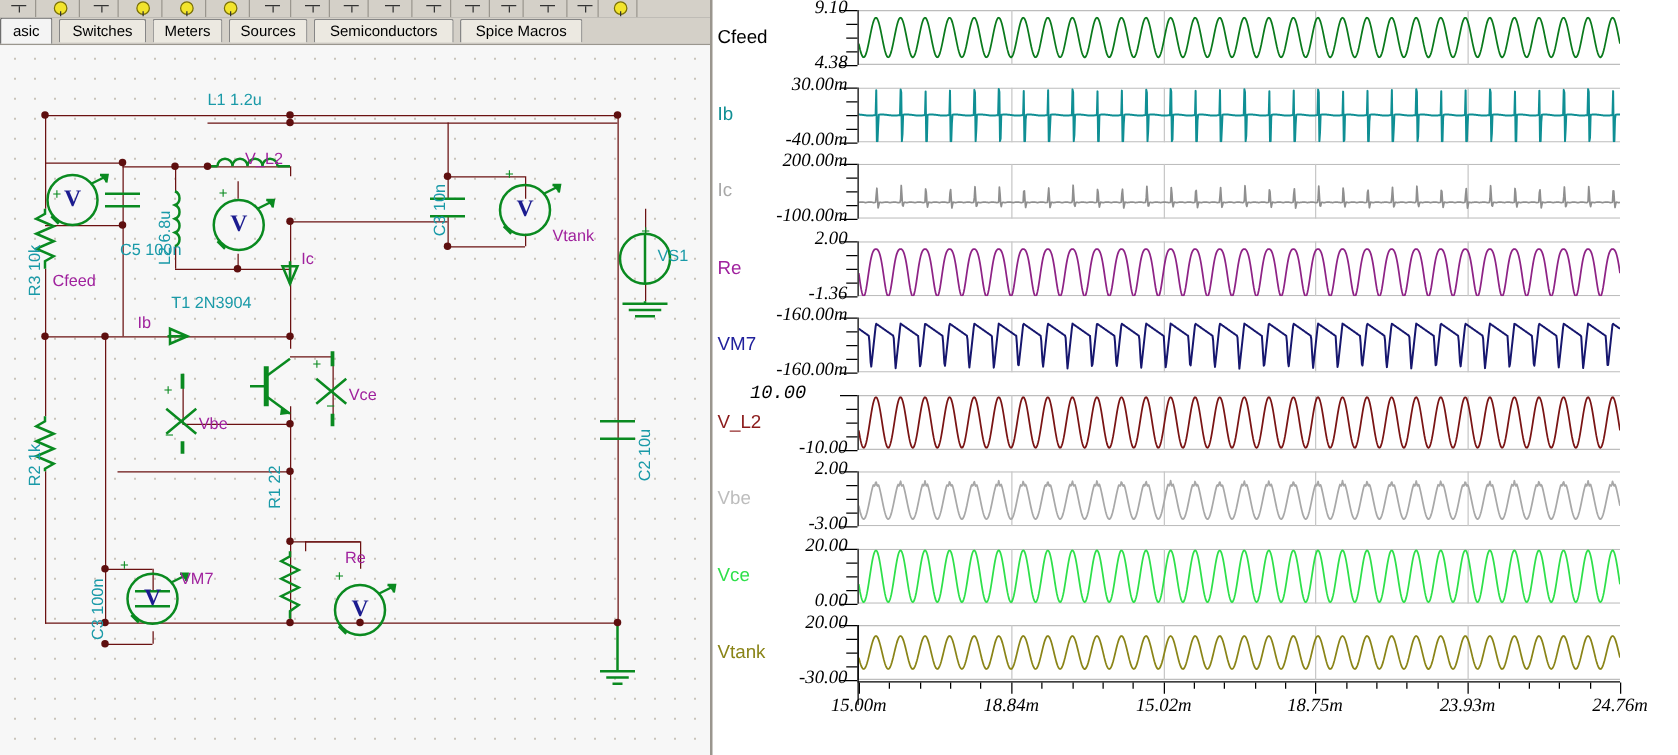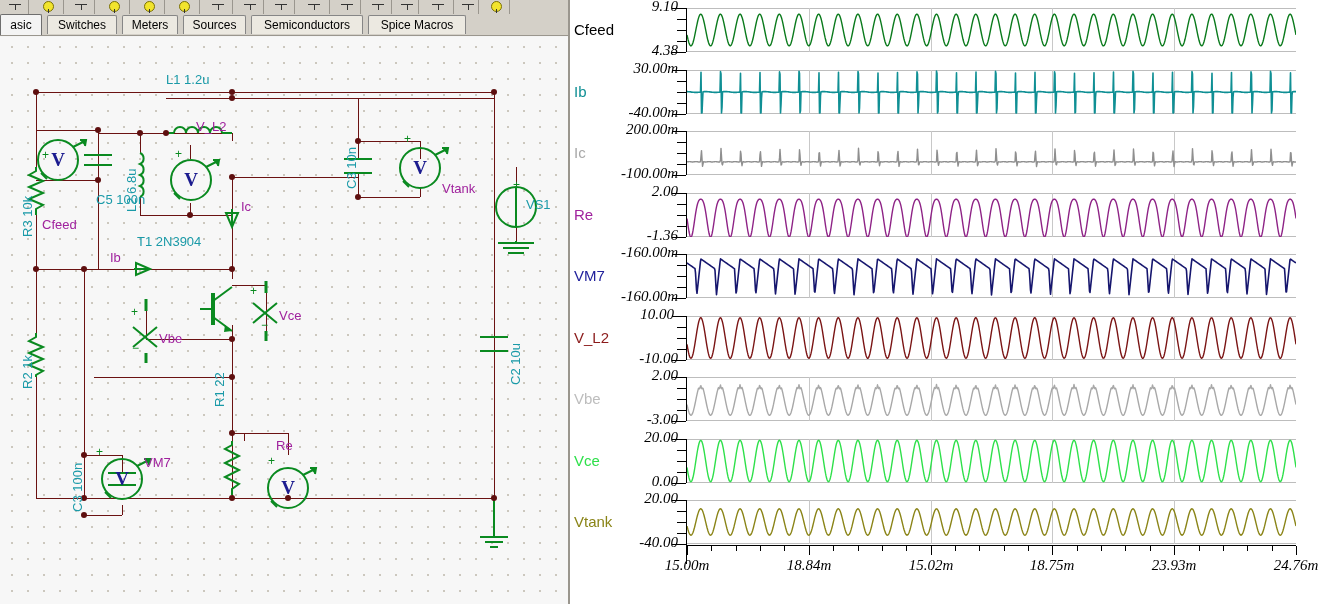--- a/index.html
+++ b/index.html
@@ -510,21 +510,21 @@
             <div class="vgrid" style="left: 244px;"></div>
             <div class="vgrid" style="left: 365px;"></div>
             <div class="vgrid" style="left: 487px;"></div>
             <svg width="609" height="44" style="position: absolute; left: 0px; top: 0px;">
               <path d="M0.0,9.0 L0.5,9.3 L1.0,9.7 L1.5,10.0 L2.0,10.4 L2.5,10.7 L3.0,11.1 L3.5,11.4 L4.0,11.8 L4.5,12.1 L5.0,12.5 L5.5,12.8 L6.0,13.2 L6.5,13.5 L7.0,13.9 L7.5,14.2 L8.0,14.6 L8.5,18.9 L9.0,27.2 L9.5,35.6 L10.0,39.3 L10.5,34.7 L11.0,30.1 L11.5,25.5 L12.0,20.9 L12.5,16.3 L13.0,11.7 L13.5,7.2 L14.0,5.0 L14.5,5.4 L15.0,5.7 L15.5,6.1 L16.0,6.4 L16.5,6.8 L17.0,7.1 L17.5,7.5 L18.0,7.8 L18.5,8.2 L19.0,8.5 L19.5,8.9 L20.0,9.2 L20.5,9.6 L21.0,9.9 L21.5,10.3 L22.0,10.6 L22.5,11.0 L23.0,11.3 L23.5,11.7 L24.0,12.0 L24.5,12.4 L25.0,12.7 L25.5,13.1 L26.0,13.4 L26.5,13.8 L27.0,14.1 L27.5,14.5 L28.0,16.5 L28.5,24.8 L29.0,33.1 L29.5,40.6 L30.0,36.0 L30.5,31.4 L31.0,26.8 L31.5,22.3 L32.0,17.7 L32.5,13.1 L33.0,8.5 L33.5,4.9 L34.0,5.3 L34.5,5.6 L35.0,6.0 L35.5,6.3 L36.0,6.7 L36.5,7.0 L37.0,7.4 L37.5,7.7 L38.0,8.1 L38.5,8.4 L39.0,8.8 L39.5,9.1 L40.0,9.5 L40.5,9.8 L41.0,10.2 L41.5,10.5 L42.0,10.9 L42.5,11.2 L43.0,11.6 L43.5,11.9 L44.0,12.3 L44.5,12.6 L45.0,13.0 L45.5,13.3 L46.0,13.7 L46.5,14.0 L47.0,14.4 L47.5,14.7 L48.0,22.4 L48.5,30.7 L49.0,39.0 L49.5,37.4 L50.0,32.8 L50.5,28.2 L51.0,23.6 L51.5,19.0 L52.0,14.4 L52.5,9.8 L53.0,5.2 L53.5,5.2 L54.0,5.5 L54.5,5.9 L55.0,6.2 L55.5,6.6 L56.0,6.9 L56.5,7.3 L57.0,7.6 L57.5,8.0 L58.0,8.3 L58.5,8.7 L59.0,9.0 L59.5,9.4 L60.0,9.7 L60.5,10.1 L61.0,10.4 L61.5,10.8 L62.0,11.1 L62.5,11.5 L63.0,11.8 L63.5,12.2 L64.0,12.5 L64.5,12.9 L65.0,13.2 L65.5,13.6 L66.0,13.9 L66.5,14.3 L67.0,14.6 L67.5,20.0 L68.0,28.3 L68.5,36.6 L69.0,38.7 L69.5,34.1 L70.0,29.5 L70.5,24.9 L71.0,20.3 L71.5,15.7 L72.0,11.1 L72.5,6.6 L73.0,5.1 L73.5,5.4 L74.0,5.8 L74.5,6.1 L75.0,6.5 L75.5,6.8 L76.0,7.2 L76.5,7.5 L77.0,7.9 L77.5,8.2 L78.0,8.6 L78.5,8.9 L79.0,9.3 L79.5,9.6 L80.0,10.0 L80.5,10.3 L81.0,10.7 L81.5,11.0 L82.0,11.4 L82.5,11.7 L83.0,12.1 L83.5,12.4 L84.0,12.8 L84.5,13.1 L85.0,13.5 L85.5,13.8 L86.0,14.2 L86.5,14.5 L87.0,17.6 L87.5,25.9 L88.0,34.2 L88.5,40.0 L89.0,35.4 L89.5,30.8 L90.0,26.3 L90.5,21.7 L91.0,17.1 L91.5,12.5 L92.0,7.9 L92.5,5.0 L93.0,5.3 L93.5,5.7 L94.0,6.0 L94.5,6.4 L95.0,6.7 L95.5,7.1 L96.0,7.4 L96.5,7.8 L97.0,8.1 L97.5,8.5 L98.0,8.8 L98.5,9.2 L99.0,9.5 L99.5,9.9 L100.0,10.2 L100.5,10.6 L101.0,10.9 L101.5,11.3 L102.0,11.6 L102.5,12.0 L103.0,12.3 L103.5,12.7 L104.0,13.0 L104.5,13.4 L105.0,13.7 L105.5,14.1 L106.0,14.4 L106.5,15.1 L107.0,23.5 L107.5,31.8 L108.0,40.1 L108.5,36.8 L109.0,32.2 L109.5,27.6 L110.0,23.0 L110.5,18.4 L111.0,13.8 L111.5,9.2 L112.0,4.9 L112.5,5.2 L113.0,5.6 L113.5,5.9 L114.0,6.3 L114.5,6.6 L115.0,7.0 L115.5,7.3 L116.0,7.7 L116.5,8.0 L117.0,8.4 L117.5,8.7 L118.0,9.1 L118.5,9.4 L119.0,9.8 L119.5,10.1 L120.0,10.5 L120.5,10.8 L121.0,11.2 L121.5,11.5 L122.0,11.9 L122.5,12.2 L123.0,12.6 L123.5,12.9 L124.0,13.3 L124.5,13.6 L125.0,14.0 L125.5,14.3 L126.0,14.7 L126.5,21.1 L127.0,29.4 L127.5,37.7 L128.0,38.1 L128.5,33.5 L129.0,28.9 L129.5,24.3 L130.0,19.7 L130.5,15.1 L131.0,10.6 L131.5,6.0 L132.0,5.1 L132.5,5.5 L133.0,5.8 L133.5,6.2 L134.0,6.5 L134.5,6.9 L135.0,7.2 L135.5,7.6 L136.0,7.9 L136.5,8.3 L137.0,8.6 L137.5,9.0 L138.0,9.3 L138.5,9.7 L139.0,10.0 L139.5,10.4 L140.0,10.7 L140.5,11.1 L141.0,11.4 L141.5,11.8 L142.0,12.1 L142.5,12.5 L143.0,12.8 L143.5,13.2 L144.0,13.5 L144.5,13.9 L145.0,14.2 L145.5,14.6 L146.0,18.6 L146.5,27.0 L147.0,35.3 L147.5,39.4 L148.0,34.8 L148.5,30.3 L149.0,25.7 L149.5,21.1 L150.0,16.5 L150.5,11.9 L151.0,7.3 L151.5,5.0 L152.0,5.4 L152.5,5.7 L153.0,6.1 L153.5,6.4 L154.0,6.8 L154.5,7.1 L155.0,7.5 L155.5,7.8 L156.0,8.2 L156.5,8.5 L157.0,8.9 L157.5,9.2 L158.0,9.6 L158.5,9.9 L159.0,10.3 L159.5,10.6 L160.0,11.0 L160.5,11.3 L161.0,11.7 L161.5,12.0 L162.0,12.4 L162.5,12.7 L163.0,13.1 L163.5,13.4 L164.0,13.8 L164.5,14.1 L165.0,14.5 L165.5,16.2 L166.0,24.5 L166.5,32.9 L167.0,40.8 L167.5,36.2 L168.0,31.6 L168.5,27.0 L169.0,22.4 L169.5,17.8 L170.0,13.2 L170.5,8.6 L171.0,4.9 L171.5,5.3 L172.0,5.6 L172.5,6.0 L173.0,6.3 L173.5,6.7 L174.0,7.0 L174.5,7.4 L175.0,7.7 L175.5,8.1 L176.0,8.4 L176.5,8.8 L177.0,9.1 L177.5,9.5 L178.0,9.8 L178.5,10.2 L179.0,10.5 L179.5,10.9 L180.0,11.2 L180.5,11.6 L181.0,11.9 L181.5,12.3 L182.0,12.6 L182.5,13.0 L183.0,13.3 L183.5,13.7 L184.0,14.0 L184.5,14.4 L185.0,14.7 L185.5,22.1 L186.0,30.5 L186.5,38.8 L187.0,37.5 L187.5,32.9 L188.0,28.3 L188.5,23.7 L189.0,19.1 L189.5,14.6 L190.0,10.0 L190.5,5.4 L191.0,5.2 L191.5,5.5 L192.0,5.9 L192.5,6.2 L193.0,6.6 L193.5,6.9 L194.0,7.3 L194.5,7.6 L195.0,8.0 L195.5,8.3 L196.0,8.7 L196.5,9.0 L197.0,9.4 L197.5,9.7 L198.0,10.1 L198.5,10.4 L199.0,10.8 L199.5,11.1 L200.0,11.5 L200.5,11.8 L201.0,12.2 L201.5,12.5 L202.0,12.9 L202.5,13.2 L203.0,13.6 L203.5,13.9 L204.0,14.3 L204.5,14.6 L205.0,19.7 L205.5,28.0 L206.0,36.4 L206.5,38.8 L207.0,34.3 L207.5,29.7 L208.0,25.1 L208.5,20.5 L209.0,15.9 L209.5,11.3 L210.0,6.7 L210.5,5.0 L211.0,5.4 L211.5,5.7 L212.0,6.1 L212.5,6.5 L213.0,6.8 L213.5,7.2 L214.0,7.5 L214.5,7.9 L215.0,8.2 L215.5,8.6 L216.0,8.9 L216.5,9.3 L217.0,9.6 L217.5,10.0 L218.0,10.3 L218.5,10.7 L219.0,11.0 L219.5,11.4 L220.0,11.7 L220.5,12.1 L221.0,12.4 L221.5,12.8 L222.0,13.1 L222.5,13.5 L223.0,13.8 L223.5,14.2 L224.0,14.5 L224.5,17.3 L225.0,25.6 L225.5,33.9 L226.0,40.2 L226.5,35.6 L227.0,31.0 L227.5,26.4 L228.0,21.8 L228.5,17.2 L229.0,12.6 L229.5,8.0 L230.0,4.9 L230.5,5.3 L231.0,5.6 L231.5,6.0 L232.0,6.3 L232.5,6.7 L233.0,7.1 L233.5,7.4 L234.0,7.8 L234.5,8.1 L235.0,8.5 L235.5,8.8 L236.0,9.2 L236.5,9.5 L237.0,9.9 L237.5,10.2 L238.0,10.6 L238.5,10.9 L239.0,11.3 L239.5,11.6 L240.0,12.0 L240.5,12.3 L241.0,12.7 L241.5,13.0 L242.0,13.4 L242.5,13.7 L243.0,14.1 L243.5,14.4 L244.0,14.9 L244.5,23.2 L245.0,31.5 L245.5,39.8 L246.0,36.9 L246.5,32.3 L247.0,27.7 L247.5,23.1 L248.0,18.6 L248.5,14.0 L249.0,9.4 L249.5,4.8 L250.0,5.2 L250.5,5.5 L251.0,5.9 L251.5,6.2 L252.0,6.6 L252.5,6.9 L253.0,7.3 L253.5,7.7 L254.0,8.0 L254.5,8.4 L255.0,8.7 L255.5,9.1 L256.0,9.4 L256.5,9.8 L257.0,10.1 L257.5,10.5 L258.0,10.8 L258.5,11.2 L259.0,11.5 L259.5,11.9 L260.0,12.2 L260.5,12.6 L261.0,12.9 L261.5,13.3 L262.0,13.6 L262.5,14.0 L263.0,14.3 L263.5,14.7 L264.0,20.8 L264.5,29.1 L265.0,37.4 L265.5,38.3 L266.0,33.7 L266.5,29.1 L267.0,24.5 L267.5,19.9 L268.0,15.3 L268.5,10.7 L269.0,6.1 L269.5,5.1 L270.0,5.4 L270.5,5.8 L271.0,6.1 L271.5,6.5 L272.0,6.8 L272.5,7.2 L273.0,7.5 L273.5,7.9 L274.0,8.3 L274.5,8.6 L275.0,9.0 L275.5,9.3 L276.0,9.7 L276.5,10.0 L277.0,10.4 L277.5,10.7 L278.0,11.1 L278.5,11.4 L279.0,11.8 L279.5,12.1 L280.0,12.5 L280.5,12.8 L281.0,13.2 L281.5,13.5 L282.0,13.9 L282.5,14.2 L283.0,14.6 L283.5,18.4 L284.0,26.7 L284.5,35.0 L285.0,39.6 L285.5,35.0 L286.0,30.4 L286.5,25.8 L287.0,21.2 L287.5,16.6 L288.0,12.0 L288.5,7.4 L289.0,5.0 L289.5,5.3 L290.0,5.7 L290.5,6.0 L291.0,6.4 L291.5,6.7 L292.0,7.1 L292.5,7.4 L293.0,7.8 L293.5,8.1 L294.0,8.5 L294.5,8.8 L295.0,9.2 L295.5,9.6 L296.0,9.9 L296.5,10.3 L297.0,10.6 L297.5,11.0 L298.0,11.3 L298.5,11.7 L299.0,12.0 L299.5,12.4 L300.0,12.7 L300.5,13.1 L301.0,13.4 L301.5,13.8 L302.0,14.1 L302.5,14.5 L303.0,16.0 L303.5,24.3 L304.0,32.6 L304.5,40.9 L305.0,36.3 L305.5,31.7 L306.0,27.1 L306.5,22.6 L307.0,18.0 L307.5,13.4 L308.0,8.8 L308.5,4.9 L309.0,5.2 L309.5,5.6 L310.0,5.9 L310.5,6.3 L311.0,6.6 L311.5,7.0 L312.0,7.3 L312.5,7.7 L313.0,8.0 L313.5,8.4 L314.0,8.7 L314.5,9.1 L315.0,9.4 L315.5,9.8 L316.0,10.2 L316.5,10.5 L317.0,10.9 L317.5,11.2 L318.0,11.6 L318.5,11.9 L319.0,12.3 L319.5,12.6 L320.0,13.0 L320.5,13.3 L321.0,13.7 L321.5,14.0 L322.0,14.4 L322.5,14.7 L323.0,21.9 L323.5,30.2 L324.0,38.5 L324.5,37.7 L325.0,33.1 L325.5,28.5 L326.0,23.9 L326.5,19.3 L327.0,14.7 L327.5,10.1 L328.0,5.5 L328.5,5.1 L329.0,5.5 L329.5,5.8 L330.0,6.2 L330.5,6.5 L331.0,6.9 L331.5,7.2 L332.0,7.6 L332.5,7.9 L333.0,8.3 L333.5,8.6 L334.0,9.0 L334.5,9.3 L335.0,9.7 L335.5,10.0 L336.0,10.4 L336.5,10.8 L337.0,11.1 L337.5,11.5 L338.0,11.8 L338.5,12.2 L339.0,12.5 L339.5,12.9 L340.0,13.2 L340.5,13.6 L341.0,13.9 L341.5,14.3 L342.0,14.6 L342.5,19.4 L343.0,27.8 L343.5,36.1 L344.0,39.0 L344.5,34.4 L345.0,29.8 L345.5,25.2 L346.0,20.6 L346.5,16.0 L347.0,11.4 L347.5,6.9 L348.0,5.0 L348.5,5.4 L349.0,5.7 L349.5,6.1 L350.0,6.4 L350.5,6.8 L351.0,7.1 L351.5,7.5 L352.0,7.8 L352.5,8.2 L353.0,8.5 L353.5,8.9 L354.0,9.2 L354.5,9.6 L355.0,9.9 L355.5,10.3 L356.0,10.6 L356.5,11.0 L357.0,11.4 L357.5,11.7 L358.0,12.1 L358.5,12.4 L359.0,12.8 L359.5,13.1 L360.0,13.5 L360.5,13.8 L361.0,14.2 L361.5,14.5 L362.0,17.0 L362.5,25.3 L363.0,33.7 L363.5,40.3 L364.0,35.7 L364.5,31.1 L365.0,26.6 L365.5,22.0 L366.0,17.4 L366.5,12.8 L367.0,8.2 L367.5,4.9 L368.0,5.3 L368.5,5.6 L369.0,6.0 L369.5,6.3 L370.0,6.7 L370.5,7.0 L371.0,7.4 L371.5,7.7 L372.0,8.1 L372.5,8.4 L373.0,8.8 L373.5,9.1 L374.0,9.5 L374.5,9.8 L375.0,10.2 L375.5,10.5 L376.0,10.9 L376.5,11.2 L377.0,11.6 L377.5,11.9 L378.0,12.3 L378.5,12.7 L379.0,13.0 L379.5,13.4 L380.0,13.7 L380.5,14.1 L381.0,14.4 L381.5,14.8 L382.0,22.9 L382.5,31.3 L383.0,39.6 L383.5,37.1 L384.0,32.5 L384.5,27.9 L385.0,23.3 L385.5,18.7 L386.0,14.1 L386.5,9.5 L387.0,4.9 L387.5,5.2 L388.0,5.5 L388.5,5.9 L389.0,6.2 L389.5,6.6 L390.0,6.9 L390.5,7.3 L391.0,7.6 L391.5,8.0 L392.0,8.3 L392.5,8.7 L393.0,9.0 L393.5,9.4 L394.0,9.7 L394.5,10.1 L395.0,10.4 L395.5,10.8 L396.0,11.1 L396.5,11.5 L397.0,11.8 L397.5,12.2 L398.0,12.5 L398.5,12.9 L399.0,13.3 L399.5,13.6 L400.0,14.0 L400.5,14.3 L401.0,14.7 L401.5,20.5 L402.0,28.8 L402.5,37.2 L403.0,38.4 L403.5,33.8 L404.0,29.2 L404.5,24.6 L405.0,20.0 L405.5,15.4 L406.0,10.9 L406.5,6.3 L407.0,5.1 L407.5,5.4 L408.0,5.8 L408.5,6.1 L409.0,6.5 L409.5,6.8 L410.0,7.2 L410.5,7.5 L411.0,7.9 L411.5,8.2 L412.0,8.6 L412.5,8.9 L413.0,9.3 L413.5,9.6 L414.0,10.0 L414.5,10.3 L415.0,10.7 L415.5,11.0 L416.0,11.4 L416.5,11.7 L417.0,12.1 L417.5,12.4 L418.0,12.8 L418.5,13.1 L419.0,13.5 L419.5,13.9 L420.0,14.2 L420.5,14.6 L421.0,18.1 L421.5,26.4 L422.0,34.7 L422.5,39.7 L423.0,35.1 L423.5,30.6 L424.0,26.0 L424.5,21.4 L425.0,16.8 L425.5,12.2 L426.0,7.6 L426.5,5.0 L427.0,5.3 L427.5,5.7 L428.0,6.0 L428.5,6.4 L429.0,6.7 L429.5,7.1 L430.0,7.4 L430.5,7.8 L431.0,8.1 L431.5,8.5 L432.0,8.8 L432.5,9.2 L433.0,9.5 L433.5,9.9 L434.0,10.2 L434.5,10.6 L435.0,10.9 L435.5,11.3 L436.0,11.6 L436.5,12.0 L437.0,12.3 L437.5,12.7 L438.0,13.0 L438.5,13.4 L439.0,13.7 L439.5,14.1 L440.0,14.5 L440.5,15.7 L441.0,24.0 L441.5,32.3 L442.0,40.7 L442.5,36.5 L443.0,31.9 L443.5,27.3 L444.0,22.7 L444.5,18.1 L445.0,13.5 L445.5,8.9 L446.0,4.9 L446.5,5.2 L447.0,5.6 L447.5,5.9 L448.0,6.3 L448.5,6.6 L449.0,7.0 L449.5,7.3 L450.0,7.7 L450.5,8.0 L451.0,8.4 L451.5,8.7 L452.0,9.1 L452.5,9.4 L453.0,9.8 L453.5,10.1 L454.0,10.5 L454.5,10.8 L455.0,11.2 L455.5,11.5 L456.0,11.9 L456.5,12.2 L457.0,12.6 L457.5,12.9 L458.0,13.3 L458.5,13.6 L459.0,14.0 L459.5,14.3 L460.0,14.7 L460.5,21.6 L461.0,29.9 L461.5,38.2 L462.0,37.8 L462.5,33.2 L463.0,28.6 L463.5,24.0 L464.0,19.4 L464.5,14.9 L465.0,10.3 L465.5,5.7 L466.0,5.1 L466.5,5.5 L467.0,5.8 L467.5,6.2 L468.0,6.5 L468.5,6.9 L469.0,7.2 L469.5,7.6 L470.0,7.9 L470.5,8.3 L471.0,8.6 L471.5,9.0 L472.0,9.3 L472.5,9.7 L473.0,10.0 L473.5,10.4 L474.0,10.7 L474.5,11.1 L475.0,11.4 L475.5,11.8 L476.0,12.1 L476.5,12.5 L477.0,12.8 L477.5,13.2 L478.0,13.5 L478.5,13.9 L479.0,14.2 L479.5,14.6 L480.0,19.2 L480.5,27.5 L481.0,35.8 L481.5,39.1 L482.0,34.6 L482.5,30.0 L483.0,25.4 L483.5,20.8 L484.0,16.2 L484.5,11.6 L485.0,7.0 L485.5,5.0 L486.0,5.4 L486.5,5.7 L487.0,6.1 L487.5,6.4 L488.0,6.8 L488.5,7.1 L489.0,7.5 L489.5,7.8 L490.0,8.2 L490.5,8.5 L491.0,8.9 L491.5,9.2 L492.0,9.6 L492.5,9.9 L493.0,10.3 L493.5,10.6 L494.0,11.0 L494.5,11.3 L495.0,11.7 L495.5,12.0 L496.0,12.4 L496.5,12.7 L497.0,13.1 L497.5,13.4 L498.0,13.8 L498.5,14.1 L499.0,14.5 L499.5,16.8 L500.0,25.1 L500.5,33.4 L501.0,40.5 L501.5,35.9 L502.0,31.3 L502.5,26.7 L503.0,22.1 L503.5,17.5 L504.0,12.9 L504.5,8.3 L505.0,4.9 L505.5,5.3 L506.0,5.6 L506.5,6.0 L507.0,6.3 L507.5,6.7 L508.0,7.0 L508.5,7.4 L509.0,7.7 L509.5,8.1 L510.0,8.4 L510.5,8.8 L511.0,9.1 L511.5,9.5 L512.0,9.8 L512.5,10.2 L513.0,10.5 L513.5,10.9 L514.0,11.2 L514.5,11.6 L515.0,11.9 L515.5,12.3 L516.0,12.6 L516.5,13.0 L517.0,13.3 L517.5,13.7 L518.0,14.0 L518.5,14.4 L519.0,14.7 L519.5,22.7 L520.0,31.0 L520.5,39.3 L521.0,37.2 L521.5,32.6 L522.0,28.0 L522.5,23.4 L523.0,18.9 L523.5,14.3 L524.0,9.7 L524.5,5.1 L525.0,5.2 L525.5,5.5 L526.0,5.9 L526.5,6.2 L527.0,6.6 L527.5,6.9 L528.0,7.3 L528.5,7.6 L529.0,8.0 L529.5,8.3 L530.0,8.7 L530.5,9.0 L531.0,9.4 L531.5,9.7 L532.0,10.1 L532.5,10.4 L533.0,10.8 L533.5,11.1 L534.0,11.5 L534.5,11.8 L535.0,12.2 L535.5,12.5 L536.0,12.9 L536.5,13.2 L537.0,13.6 L537.5,13.9 L538.0,14.3 L538.5,14.6 L539.0,20.2 L539.5,28.6 L540.0,36.9 L540.5,38.6 L541.0,34.0 L541.5,29.4 L542.0,24.8 L542.5,20.2 L543.0,15.6 L543.5,11.0 L544.0,6.4 L544.5,5.1 L545.0,5.4 L545.5,5.8 L546.0,6.1 L546.5,6.5 L547.0,6.8 L547.5,7.2 L548.0,7.5 L548.5,7.9 L549.0,8.2 L549.5,8.6 L550.0,8.9 L550.5,9.3 L551.0,9.6 L551.5,10.0 L552.0,10.3 L552.5,10.7 L553.0,11.0 L553.5,11.4 L554.0,11.7 L554.5,12.1 L555.0,12.4 L555.5,12.8 L556.0,13.1 L556.5,13.5 L557.0,13.8 L557.5,14.2 L558.0,14.5 L558.5,17.8 L559.0,26.2 L559.5,34.5 L560.0,39.9 L560.5,35.3 L561.0,30.7 L561.5,26.1 L562.0,21.5 L562.5,16.9 L563.0,12.3 L563.5,7.7 L564.0,5.0 L564.5,5.3 L565.0,5.7 L565.5,6.0 L566.0,6.4 L566.5,6.7 L567.0,7.1 L567.5,7.4 L568.0,7.8 L568.5,8.1 L569.0,8.5 L569.5,8.8 L570.0,9.2 L570.5,9.5 L571.0,9.9 L571.5,10.2 L572.0,10.6 L572.5,10.9 L573.0,11.3 L573.5,11.6 L574.0,12.0 L574.5,12.3 L575.0,12.7 L575.5,13.0 L576.0,13.4 L576.5,13.7 L577.0,14.1 L577.5,14.4 L578.0,15.4 L578.5,23.7 L579.0,32.1 L579.5,40.4 L580.0,36.6 L580.5,32.0 L581.0,27.4 L581.5,22.9 L582.0,18.3 L582.5,13.7 L583.0,9.1 L583.5,4.9 L584.0,5.2 L584.5,5.6 L585.0,5.9 L585.5,6.3 L586.0,6.6 L586.5,7.0 L587.0,7.3 L587.5,7.7 L588.0,8.0 L588.5,8.4 L589.0,8.7 L589.5,9.1 L590.0,9.4 L590.5,9.8 L591.0,10.1 L591.5,10.5 L592.0,10.8 L592.5,11.2 L593.0,11.5 L593.5,11.9 L594.0,12.2 L594.5,12.6 L595.0,12.9 L595.5,13.3 L596.0,13.6 L596.5,14.0 L597.0,14.3 L597.5,14.7 L598.0,21.3 L598.5,29.6 L599.0,38.0 L599.5,38.0 L600.0,33.4 L600.5,28.8 L601.0,24.2 L601.5,19.6 L602.0,15.0 L602.5,10.4 L603.0,5.8 L603.5,5.1 L604.0,5.5 L604.5,5.8 L605.0,6.2 L605.5,6.5 L606.0,6.9 L606.5,7.2 L607.0,7.6 L607.5,7.9 L608.0,8.3 L608.5,8.6 L609.0,9.0" stroke="#16166e" stroke-width="1.6" fill="none" stroke-linejoin="round"></path>
             </svg>
           </div>
         </div>
         <div class="trace-row" style="top: 315.5px; height: 61.5px;">
           <div class="tr-name" style="top: 13px; color: rgb(139, 26, 26);">V_L2</div>
-          <div class="yl" style="right: 668px; top: -10px;">10.00</div>
+          <div class="yl" style="right: 697px; top: -10px; font-family: Liberation Mono, monospace;">10.00</div>
           <div class="yl" style="right: 664px; top: 34px;">-10.00</div>
           <div class="axisline" style="left: 116px; top: 0px; height: 44px;"></div>
           <div class="tick" style="width: 14px; left: 102px; top: 0px;"></div>
           <div class="tick" style="width: 9px; left: 107px; top: 11px;"></div>
           <div class="tick" style="width: 9px; left: 107px; top: 22px;"></div>
           <div class="tick" style="width: 9px; left: 107px; top: 33px;"></div>
           <div class="tick" style="width: 14px; left: 102px; top: 44px;"></div>
           <div class="plotbox" style="left: 117px; top: 0px; width: 609px; height: 44px;">
             <div class="hgrid" style="top: 0px;"></div>
             <div class="hgrid" style="top: 43px;"></div>
@@ -577,21 +577,21 @@
             <div class="vgrid" style="left: 365px;"></div>
             <div class="vgrid" style="left: 487px;"></div>
             <svg width="609" height="44" style="position: absolute; left: 0px; top: 0px;">
               <path d="M0.0,28.4 L0.5,31.4 L1.0,34.3 L1.5,36.7 L2.0,38.9 L2.5,40.6 L3.0,41.8 L3.5,42.5 L4.0,42.7 L4.5,42.3 L5.0,41.5 L5.5,40.1 L6.0,38.3 L6.5,36.1 L7.0,33.5 L7.5,30.6 L8.0,27.5 L8.5,24.2 L9.0,20.9 L9.5,17.7 L10.0,14.5 L10.5,11.5 L11.0,8.8 L11.5,6.5 L12.0,4.5 L12.5,3.0 L13.0,1.9 L13.5,1.4 L14.0,1.4 L14.5,1.9 L15.0,2.9 L15.5,4.5 L16.0,6.4 L16.5,8.8 L17.0,11.5 L17.5,14.5 L18.0,17.6 L18.5,20.9 L19.0,24.2 L19.5,27.5 L20.0,30.6 L20.5,33.5 L21.0,36.1 L21.5,38.3 L22.0,40.1 L22.5,41.5 L23.0,42.3 L23.5,42.7 L24.0,42.5 L24.5,41.8 L25.0,40.6 L25.5,38.9 L26.0,36.8 L26.5,34.3 L27.0,31.5 L27.5,28.4 L28.0,25.2 L28.5,21.9 L29.0,18.6 L29.5,15.4 L30.0,12.4 L30.5,9.6 L31.0,7.1 L31.5,5.0 L32.0,3.3 L32.5,2.2 L33.0,1.5 L33.5,1.3 L34.0,1.7 L34.5,2.6 L35.0,4.0 L35.5,5.8 L36.0,8.1 L36.5,10.7 L37.0,13.6 L37.5,16.7 L38.0,20.0 L38.5,23.3 L39.0,26.5 L39.5,29.7 L40.0,32.7 L40.5,35.3 L41.0,37.7 L41.5,39.6 L42.0,41.1 L42.5,42.1 L43.0,42.6 L43.5,42.6 L44.0,42.0 L44.5,41.0 L45.0,39.4 L45.5,37.4 L46.0,35.0 L46.5,32.3 L47.0,29.3 L47.5,26.1 L48.0,22.9 L48.5,19.6 L49.0,16.3 L49.5,13.2 L50.0,10.4 L50.5,7.8 L51.0,5.6 L51.5,3.8 L52.0,2.5 L52.5,1.6 L53.0,1.3 L53.5,1.5 L54.0,2.3 L54.5,3.5 L55.0,5.2 L55.5,7.4 L56.0,9.9 L56.5,12.7 L57.0,15.8 L57.5,19.0 L58.0,22.3 L58.5,25.6 L59.0,28.8 L59.5,31.8 L60.0,34.6 L60.5,37.0 L61.0,39.1 L61.5,40.7 L62.0,41.9 L62.5,42.5 L63.0,42.7 L63.5,42.3 L64.0,41.3 L64.5,39.9 L65.0,38.0 L65.5,35.8 L66.0,33.1 L66.5,30.2 L67.0,27.1 L67.5,23.8 L68.0,20.5 L68.5,17.3 L69.0,14.1 L69.5,11.2 L70.0,8.5 L70.5,6.2 L71.0,4.3 L71.5,2.8 L72.0,1.8 L72.5,1.4 L73.0,1.4 L73.5,2.0 L74.0,3.1 L74.5,4.7 L75.0,6.7 L75.5,9.1 L76.0,11.9 L76.5,14.9 L77.0,18.1 L77.5,21.3 L78.0,24.6 L78.5,27.9 L79.0,31.0 L79.5,33.8 L80.0,36.4 L80.5,38.6 L81.0,40.3 L81.5,41.6 L82.0,42.4 L82.5,42.7 L83.0,42.4 L83.5,41.7 L84.0,40.4 L84.5,38.6 L85.0,36.5 L85.5,33.9 L86.0,31.1 L86.5,28.0 L87.0,24.8 L87.5,21.5 L88.0,18.2 L88.5,15.0 L89.0,12.0 L89.5,9.2 L90.0,6.8 L90.5,4.8 L91.0,3.2 L91.5,2.0 L92.0,1.4 L92.5,1.3 L93.0,1.8 L93.5,2.7 L94.0,4.2 L94.5,6.1 L95.0,8.4 L95.5,11.1 L96.0,14.0 L96.5,17.1 L97.0,20.4 L97.5,23.7 L98.0,27.0 L98.5,30.1 L99.0,33.0 L99.5,35.7 L100.0,38.0 L100.5,39.9 L101.0,41.3 L101.5,42.2 L102.0,42.7 L102.5,42.6 L103.0,41.9 L103.5,40.8 L104.0,39.2 L104.5,37.1 L105.0,34.7 L105.5,31.9 L106.0,28.9 L106.5,25.7 L107.0,22.4 L107.5,19.1 L108.0,15.9 L108.5,12.8 L109.0,10.0 L109.5,7.5 L110.0,5.3 L110.5,3.6 L111.0,2.3 L111.5,1.6 L112.0,1.3 L112.5,1.6 L113.0,2.4 L113.5,3.7 L114.0,5.5 L114.5,7.7 L115.0,10.3 L115.5,13.1 L116.0,16.2 L116.5,19.4 L117.0,22.7 L117.5,26.0 L118.0,29.2 L118.5,32.2 L119.0,34.9 L119.5,37.3 L120.0,39.3 L120.5,40.9 L121.0,42.0 L121.5,42.6 L122.0,42.6 L122.5,42.2 L123.0,41.2 L123.5,39.7 L124.0,37.8 L124.5,35.4 L125.0,32.8 L125.5,29.8 L126.0,26.7 L126.5,23.4 L127.0,20.1 L127.5,16.8 L128.0,13.7 L128.5,10.8 L129.0,8.2 L129.5,5.9 L130.0,4.0 L130.5,2.6 L131.0,1.7 L131.5,1.3 L132.0,1.5 L132.5,2.1 L133.0,3.3 L133.5,4.9 L134.0,7.0 L134.5,9.5 L135.0,12.3 L135.5,15.3 L136.0,18.5 L136.5,21.8 L137.0,25.1 L137.5,28.3 L138.0,31.3 L138.5,34.2 L139.0,36.7 L139.5,38.8 L140.0,40.5 L140.5,41.7 L141.0,42.5 L141.5,42.7 L142.0,42.4 L142.5,41.5 L143.0,40.2 L143.5,38.4 L144.0,36.2 L144.5,33.6 L145.0,30.7 L145.5,27.6 L146.0,24.4 L146.5,21.1 L147.0,17.8 L147.5,14.6 L148.0,11.6 L148.5,8.9 L149.0,6.5 L149.5,4.5 L150.0,3.0 L150.5,1.9 L151.0,1.4 L151.5,1.4 L152.0,1.9 L152.5,2.9 L153.0,4.4 L153.5,6.4 L154.0,8.7 L154.5,11.4 L155.0,14.4 L155.5,17.5 L156.0,20.8 L156.5,24.1 L157.0,27.4 L157.5,30.5 L158.0,33.4 L158.5,36.0 L159.0,38.2 L159.5,40.1 L160.0,41.4 L160.5,42.3 L161.0,42.7 L161.5,42.5 L162.0,41.8 L162.5,40.6 L163.0,38.9 L163.5,36.8 L164.0,34.4 L164.5,31.6 L165.0,28.5 L165.5,25.3 L166.0,22.0 L166.5,18.7 L167.0,15.5 L167.5,12.5 L168.0,9.7 L168.5,7.2 L169.0,5.1 L169.5,3.4 L170.0,2.2 L170.5,1.5 L171.0,1.3 L171.5,1.7 L172.0,2.6 L172.5,3.9 L173.0,5.8 L173.5,8.0 L174.0,10.6 L174.5,13.5 L175.0,16.6 L175.5,19.9 L176.0,23.2 L176.5,26.4 L177.0,29.6 L177.5,32.6 L178.0,35.3 L178.5,37.6 L179.0,39.6 L179.5,41.1 L180.0,42.1 L180.5,42.6 L181.0,42.6 L181.5,42.1 L182.0,41.0 L182.5,39.5 L183.0,37.5 L183.5,35.1 L184.0,32.4 L184.5,29.4 L185.0,26.2 L185.5,23.0 L186.0,19.7 L186.5,16.4 L187.0,13.3 L187.5,10.4 L188.0,7.9 L188.5,5.6 L189.0,3.8 L189.5,2.5 L190.0,1.6 L190.5,1.3 L191.0,1.5 L191.5,2.3 L192.0,3.5 L192.5,5.2 L193.0,7.3 L193.5,9.8 L194.0,12.6 L194.5,15.7 L195.0,18.9 L195.5,22.2 L196.0,25.5 L196.5,28.7 L197.0,31.7 L197.5,34.5 L198.0,37.0 L198.5,39.1 L199.0,40.7 L199.5,41.9 L200.0,42.5 L200.5,42.7 L201.0,42.3 L201.5,41.4 L202.0,40.0 L202.5,38.1 L203.0,35.8 L203.5,33.2 L204.0,30.3 L204.5,27.2 L205.0,23.9 L205.5,20.6 L206.0,17.4 L206.5,14.2 L207.0,11.3 L207.5,8.6 L208.0,6.2 L208.5,4.3 L209.0,2.8 L209.5,1.8 L210.0,1.4 L210.5,1.4 L211.0,2.0 L211.5,3.1 L212.0,4.6 L212.5,6.7 L213.0,9.1 L213.5,11.8 L214.0,14.8 L214.5,18.0 L215.0,21.2 L215.5,24.5 L216.0,27.8 L216.5,30.9 L217.0,33.7 L217.5,36.3 L218.0,38.5 L218.5,40.3 L219.0,41.6 L219.5,42.4 L220.0,42.7 L220.5,42.4 L221.0,41.7 L221.5,40.4 L222.0,38.7 L222.5,36.5 L223.0,34.0 L223.5,31.2 L224.0,28.1 L224.5,24.9 L225.0,21.6 L225.5,18.3 L226.0,15.1 L226.5,12.1 L227.0,9.3 L227.5,6.9 L228.0,4.8 L228.5,3.2 L229.0,2.1 L229.5,1.4 L230.0,1.3 L230.5,1.8 L231.0,2.7 L231.5,4.1 L232.0,6.0 L232.5,8.3 L233.0,11.0 L233.5,13.9 L234.0,17.0 L234.5,20.3 L235.0,23.6 L235.5,26.9 L236.0,30.0 L236.5,32.9 L237.0,35.6 L237.5,37.9 L238.0,39.8 L238.5,41.2 L239.0,42.2 L239.5,42.6 L240.0,42.6 L240.5,42.0 L241.0,40.8 L241.5,39.2 L242.0,37.2 L242.5,34.8 L243.0,32.0 L243.5,29.0 L244.0,25.8 L244.5,22.5 L245.0,19.2 L245.5,16.0 L246.0,12.9 L246.5,10.1 L247.0,7.6 L247.5,5.4 L248.0,3.6 L248.5,2.4 L249.0,1.6 L249.5,1.3 L250.0,1.6 L250.5,2.4 L251.0,3.7 L251.5,5.4 L252.0,7.6 L252.5,10.2 L253.0,13.0 L253.5,16.1 L254.0,19.3 L254.5,22.6 L255.0,25.9 L255.5,29.1 L256.0,32.1 L256.5,34.8 L257.0,37.3 L257.5,39.3 L258.0,40.9 L258.5,42.0 L259.0,42.6 L259.5,42.6 L260.0,42.2 L260.5,41.2 L261.0,39.8 L261.5,37.8 L262.0,35.5 L262.5,32.9 L263.0,29.9 L263.5,26.8 L264.0,23.5 L264.5,20.2 L265.0,16.9 L265.5,13.8 L266.0,10.9 L266.5,8.3 L267.0,6.0 L267.5,4.1 L268.0,2.7 L268.5,1.7 L269.0,1.3 L269.5,1.5 L270.0,2.1 L270.5,3.2 L271.0,4.9 L271.5,6.9 L272.0,9.4 L272.5,12.2 L273.0,15.2 L273.5,18.4 L274.0,21.7 L274.5,25.0 L275.0,28.2 L275.5,31.3 L276.0,34.1 L276.5,36.6 L277.0,38.7 L277.5,40.5 L278.0,41.7 L278.5,42.5 L279.0,42.7 L279.5,42.4 L280.0,41.5 L280.5,40.2 L281.0,38.4 L281.5,36.2 L282.0,33.7 L282.5,30.8 L283.0,27.7 L283.5,24.5 L284.0,21.2 L284.5,17.9 L285.0,14.7 L285.5,11.7 L286.0,9.0 L286.5,6.6 L287.0,4.6 L287.5,3.0 L288.0,2.0 L288.5,1.4 L289.0,1.4 L289.5,1.9 L290.0,2.9 L290.5,4.4 L291.0,6.3 L291.5,8.6 L292.0,11.3 L292.5,14.3 L293.0,17.4 L293.5,20.7 L294.0,24.0 L294.5,27.3 L295.0,30.4 L295.5,33.3 L296.0,35.9 L296.5,38.2 L297.0,40.0 L297.5,41.4 L298.0,42.3 L298.5,42.7 L299.0,42.5 L299.5,41.8 L300.0,40.7 L300.5,39.0 L301.0,36.9 L301.5,34.4 L302.0,31.6 L302.5,28.6 L303.0,25.4 L303.5,22.1 L304.0,18.8 L304.5,15.6 L305.0,12.6 L305.5,9.7 L306.0,7.3 L306.5,5.1 L307.0,3.4 L307.5,2.2 L308.0,1.5 L308.5,1.3 L309.0,1.7 L309.5,2.5 L310.0,3.9 L310.5,5.7 L311.0,7.9 L311.5,10.5 L312.0,13.4 L312.5,16.5 L313.0,19.8 L313.5,23.1 L314.0,26.3 L314.5,29.5 L315.0,32.5 L315.5,35.2 L316.0,37.5 L316.5,39.5 L317.0,41.0 L317.5,42.1 L318.0,42.6 L318.5,42.6 L319.0,42.1 L319.5,41.1 L320.0,39.5 L320.5,37.6 L321.0,35.2 L321.5,32.5 L322.0,29.5 L322.5,26.4 L323.0,23.1 L323.5,19.8 L324.0,16.5 L324.5,13.4 L325.0,10.5 L325.5,7.9 L326.0,5.7 L326.5,3.9 L327.0,2.5 L327.5,1.7 L328.0,1.3 L328.5,1.5 L329.0,2.2 L329.5,3.4 L330.0,5.1 L330.5,7.2 L331.0,9.7 L331.5,12.5 L332.0,15.6 L332.5,18.8 L333.0,22.1 L333.5,25.4 L334.0,28.6 L334.5,31.6 L335.0,34.4 L335.5,36.9 L336.0,39.0 L336.5,40.7 L337.0,41.8 L337.5,42.5 L338.0,42.7 L338.5,42.3 L339.0,41.4 L339.5,40.0 L340.0,38.2 L340.5,35.9 L341.0,33.3 L341.5,30.4 L342.0,27.3 L342.5,24.0 L343.0,20.7 L343.5,17.5 L344.0,14.3 L344.5,11.3 L345.0,8.7 L345.5,6.3 L346.0,4.4 L346.5,2.9 L347.0,1.9 L347.5,1.4 L348.0,1.4 L348.5,2.0 L349.0,3.0 L349.5,4.6 L350.0,6.6 L350.5,9.0 L351.0,11.7 L351.5,14.7 L352.0,17.9 L352.5,21.1 L353.0,24.4 L353.5,27.7 L354.0,30.8 L354.5,33.6 L355.0,36.2 L355.5,38.4 L356.0,40.2 L356.5,41.5 L357.0,42.4 L357.5,42.7 L358.0,42.5 L358.5,41.7 L359.0,40.5 L359.5,38.8 L360.0,36.6 L360.5,34.1 L361.0,31.3 L361.5,28.2 L362.0,25.0 L362.5,21.7 L363.0,18.4 L363.5,15.2 L364.0,12.2 L364.5,9.4 L365.0,7.0 L365.5,4.9 L366.0,3.3 L366.5,2.1 L367.0,1.5 L367.5,1.3 L368.0,1.7 L368.5,2.7 L369.0,4.1 L369.5,6.0 L370.0,8.2 L370.5,10.9 L371.0,13.8 L371.5,16.9 L372.0,20.2 L372.5,23.5 L373.0,26.7 L373.5,29.9 L374.0,32.8 L374.5,35.5 L375.0,37.8 L375.5,39.7 L376.0,41.2 L376.5,42.2 L377.0,42.6 L377.5,42.6 L378.0,42.0 L378.5,40.9 L379.0,39.3 L379.5,37.3 L380.0,34.9 L380.5,32.1 L381.0,29.1 L381.5,25.9 L382.0,22.7 L382.5,19.4 L383.0,16.1 L383.5,13.0 L384.0,10.2 L384.5,7.6 L385.0,5.4 L385.5,3.7 L386.0,2.4 L386.5,1.6 L387.0,1.3 L387.5,1.6 L388.0,2.3 L388.5,3.6 L389.0,5.4 L389.5,7.5 L390.0,10.1 L390.5,12.9 L391.0,16.0 L391.5,19.2 L392.0,22.5 L392.5,25.8 L393.0,29.0 L393.5,32.0 L394.0,34.8 L394.5,37.2 L395.0,39.2 L395.5,40.8 L396.0,42.0 L396.5,42.6 L397.0,42.7 L397.5,42.2 L398.0,41.3 L398.5,39.8 L399.0,37.9 L399.5,35.6 L400.0,32.9 L400.5,30.0 L401.0,26.9 L401.5,23.6 L402.0,20.3 L402.5,17.0 L403.0,13.9 L403.5,11.0 L404.0,8.3 L404.5,6.0 L405.0,4.1 L405.5,2.7 L406.0,1.8 L406.5,1.3 L407.0,1.4 L407.5,2.1 L408.0,3.2 L408.5,4.8 L409.0,6.9 L409.5,9.3 L410.0,12.1 L410.5,15.1 L411.0,18.3 L411.5,21.6 L412.0,24.9 L412.5,28.1 L413.0,31.2 L413.5,34.0 L414.0,36.5 L414.5,38.7 L415.0,40.4 L415.5,41.7 L416.0,42.4 L416.5,42.7 L417.0,42.4 L417.5,41.6 L418.0,40.3 L418.5,38.5 L419.0,36.3 L419.5,33.7 L420.0,30.9 L420.5,27.8 L421.0,24.6 L421.5,21.3 L422.0,18.0 L422.5,14.8 L423.0,11.8 L423.5,9.1 L424.0,6.7 L424.5,4.7 L425.0,3.1 L425.5,2.0 L426.0,1.4 L426.5,1.4 L427.0,1.8 L427.5,2.8 L428.0,4.3 L428.5,6.2 L429.0,8.6 L429.5,11.2 L430.0,14.2 L430.5,17.3 L431.0,20.6 L431.5,23.9 L432.0,27.2 L432.5,30.3 L433.0,33.2 L433.5,35.8 L434.0,38.1 L434.5,40.0 L435.0,41.4 L435.5,42.3 L436.0,42.7 L436.5,42.5 L437.0,41.9 L437.5,40.7 L438.0,39.1 L438.5,37.0 L439.0,34.5 L439.5,31.7 L440.0,28.7 L440.5,25.5 L441.0,22.2 L441.5,18.9 L442.0,15.7 L442.5,12.7 L443.0,9.8 L443.5,7.3 L444.0,5.2 L444.5,3.5 L445.0,2.3 L445.5,1.5 L446.0,1.3 L446.5,1.6 L447.0,2.5 L447.5,3.8 L448.0,5.6 L448.5,7.8 L449.0,10.4 L449.5,13.3 L450.0,16.4 L450.5,19.6 L451.0,22.9 L451.5,26.2 L452.0,29.4 L452.5,32.4 L453.0,35.1 L453.5,37.5 L454.0,39.5 L454.5,41.0 L455.0,42.1 L455.5,42.6 L456.0,42.6 L456.5,42.1 L457.0,41.1 L457.5,39.6 L458.0,37.6 L458.5,35.3 L459.0,32.6 L459.5,29.6 L460.0,26.5 L460.5,23.2 L461.0,19.9 L461.5,16.6 L462.0,13.5 L462.5,10.6 L463.0,8.0 L463.5,5.8 L464.0,3.9 L464.5,2.6 L465.0,1.7 L465.5,1.3 L466.0,1.5 L466.5,2.2 L467.0,3.4 L467.5,5.1 L468.0,7.2 L468.5,9.6 L469.0,12.4 L469.5,15.5 L470.0,18.7 L470.5,22.0 L471.0,25.3 L471.5,28.5 L472.0,31.5 L472.5,34.3 L473.0,36.8 L473.5,38.9 L474.0,40.6 L474.5,41.8 L475.0,42.5 L475.5,42.7 L476.0,42.3 L476.5,41.4 L477.0,40.1 L477.5,38.2 L478.0,36.0 L478.5,33.4 L479.0,30.5 L479.5,27.4 L480.0,24.1 L480.5,20.8 L481.0,17.6 L481.5,14.4 L482.0,11.4 L482.5,8.7 L483.0,6.4 L483.5,4.4 L484.0,2.9 L484.5,1.9 L485.0,1.4 L485.5,1.4 L486.0,1.9 L486.5,3.0 L487.0,4.5 L487.5,6.5 L488.0,8.9 L488.5,11.6 L489.0,14.6 L489.5,17.8 L490.0,21.0 L490.5,24.3 L491.0,27.6 L491.5,30.7 L492.0,33.6 L492.5,36.1 L493.0,38.4 L493.5,40.2 L494.0,41.5 L494.5,42.4 L495.0,42.7 L495.5,42.5 L496.0,41.7 L496.5,40.5 L497.0,38.8 L497.5,36.7 L498.0,34.2 L498.5,31.4 L499.0,28.3 L499.5,25.1 L500.0,21.8 L500.5,18.5 L501.0,15.3 L501.5,12.3 L502.0,9.5 L502.5,7.0 L503.0,4.9 L503.5,3.3 L504.0,2.1 L504.5,1.5 L505.0,1.3 L505.5,1.7 L506.0,2.6 L506.5,4.0 L507.0,5.9 L507.5,8.2 L508.0,10.8 L508.5,13.7 L509.0,16.8 L509.5,20.1 L510.0,23.4 L510.5,26.6 L511.0,29.8 L511.5,32.7 L512.0,35.4 L512.5,37.8 L513.0,39.7 L513.5,41.2 L514.0,42.2 L514.5,42.6 L515.0,42.6 L515.5,42.0 L516.0,40.9 L516.5,39.4 L517.0,37.3 L517.5,34.9 L518.0,32.2 L518.5,29.2 L519.0,26.0 L519.5,22.8 L520.0,19.5 L520.5,16.2 L521.0,13.1 L521.5,10.3 L522.0,7.7 L522.5,5.5 L523.0,3.7 L523.5,2.4 L524.0,1.6 L524.5,1.3 L525.0,1.6 L525.5,2.3 L526.0,3.6 L526.5,5.3 L527.0,7.5 L527.5,10.0 L528.0,12.8 L528.5,15.9 L529.0,19.1 L529.5,22.4 L530.0,25.7 L530.5,28.9 L531.0,31.9 L531.5,34.7 L532.0,37.1 L532.5,39.2 L533.0,40.8 L533.5,41.9 L534.0,42.6 L534.5,42.7 L535.0,42.2 L535.5,41.3 L536.0,39.9 L536.5,38.0 L537.0,35.7 L537.5,33.0 L538.0,30.1 L538.5,27.0 L539.0,23.7 L539.5,20.4 L540.0,17.1 L540.5,14.0 L541.0,11.1 L541.5,8.4 L542.0,6.1 L542.5,4.2 L543.0,2.8 L543.5,1.8 L544.0,1.4 L544.5,1.4 L545.0,2.0 L545.5,3.2 L546.0,4.8 L546.5,6.8 L547.0,9.2 L547.5,12.0 L548.0,15.0 L548.5,18.2 L549.0,21.5 L549.5,24.8 L550.0,28.0 L550.5,31.1 L551.0,33.9 L551.5,36.4 L552.0,38.6 L552.5,40.4 L553.0,41.6 L553.5,42.4 L554.0,42.7 L554.5,42.4 L555.0,41.6 L555.5,40.3 L556.0,38.6 L556.5,36.4 L557.0,33.8 L557.5,31.0 L558.0,27.9 L558.5,24.7 L559.0,21.4 L559.5,18.1 L560.0,14.9 L560.5,11.9 L561.0,9.2 L561.5,6.7 L562.0,4.7 L562.5,3.1 L563.0,2.0 L563.5,1.4 L564.0,1.4 L564.5,1.8 L565.0,2.8 L565.5,4.2 L566.0,6.2 L566.5,8.5 L567.0,11.1 L567.5,14.1 L568.0,17.2 L568.5,20.5 L569.0,23.8 L569.5,27.1 L570.0,30.2 L570.5,33.1 L571.0,35.7 L571.5,38.0 L572.0,39.9 L572.5,41.3 L573.0,42.3 L573.5,42.7 L574.0,42.5 L574.5,41.9 L575.0,40.8 L575.5,39.1 L576.0,37.1 L576.5,34.6 L577.0,31.8 L577.5,28.8 L578.0,25.6 L578.5,22.3 L579.0,19.0 L579.5,15.8 L580.0,12.7 L580.5,9.9 L581.0,7.4 L581.5,5.3 L582.0,3.5 L582.5,2.3 L583.0,1.5 L583.5,1.3 L584.0,1.6 L584.5,2.5 L585.0,3.8 L585.5,5.6 L586.0,7.8 L586.5,10.3 L587.0,13.2 L587.5,16.3 L588.0,19.5 L588.5,22.8 L589.0,26.1 L589.5,29.3 L590.0,32.3 L590.5,35.0 L591.0,37.4 L591.5,39.4 L592.0,41.0 L592.5,42.0 L593.0,42.6 L593.5,42.6 L594.0,42.1 L594.5,41.1 L595.0,39.6 L595.5,37.7 L596.0,35.4 L596.5,32.7 L597.0,29.7 L597.5,26.6 L598.0,23.3 L598.5,20.0 L599.0,16.7 L599.5,13.6 L600.0,10.7 L600.5,8.1 L601.0,5.8 L601.5,4.0 L602.0,2.6 L602.5,1.7 L603.0,1.3 L603.5,1.5 L604.0,2.2 L604.5,3.3 L605.0,5.0 L605.5,7.1 L606.0,9.6 L606.5,12.4 L607.0,15.4 L607.5,18.6 L608.0,21.9 L608.5,25.2 L609.0,28.4" stroke="#2ee04a" stroke-width="1.4" fill="none" stroke-linejoin="round"></path>
             </svg>
           </div>
         </div>
         <div class="trace-row" style="top: 500px; height: 61.5px;">
           <div class="tr-name" style="top: 13px; color: rgb(138, 132, 23);">Vtank</div>
           <div class="yl" style="right: 664px; top: -10px;">20.00</div>
-          <div class="yl" style="right: 664px; top: 34px;">-40.00</div>
+          <div class="yl" style="right: 664px; top: 34px;">-30.00</div>
           <div class="axisline" style="left: 116px; top: 0px; height: 44px;"></div>
           <div class="tick" style="width: 14px; left: 102px; top: 0px;"></div>
           <div class="tick" style="width: 9px; left: 107px; top: 11px;"></div>
           <div class="tick" style="width: 9px; left: 107px; top: 22px;"></div>
           <div class="tick" style="width: 9px; left: 107px; top: 33px;"></div>
           <div class="tick" style="width: 14px; left: 102px; top: 44px;"></div>
           <div class="plotbox" style="left: 117px; top: 0px; width: 609px; height: 44px;">
             <div class="hgrid" style="top: 0px;"></div>
             <div class="hgrid" style="top: 43px;"></div>
             <div class="vgrid" style="left: 122px;"></div>

